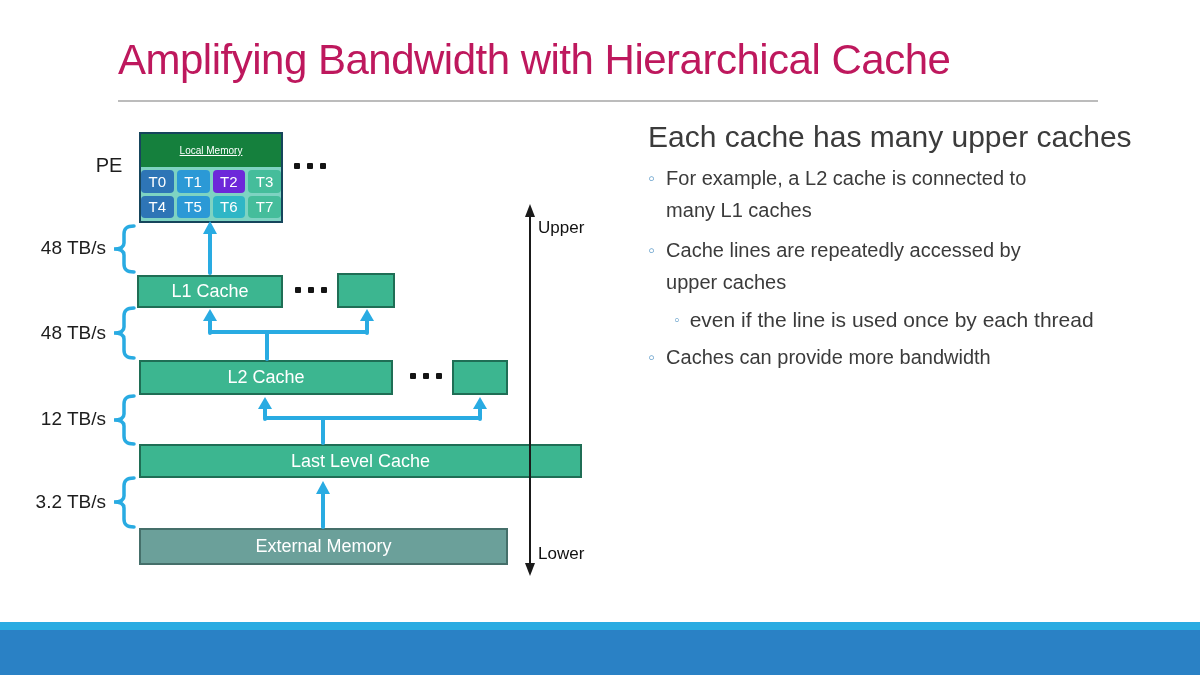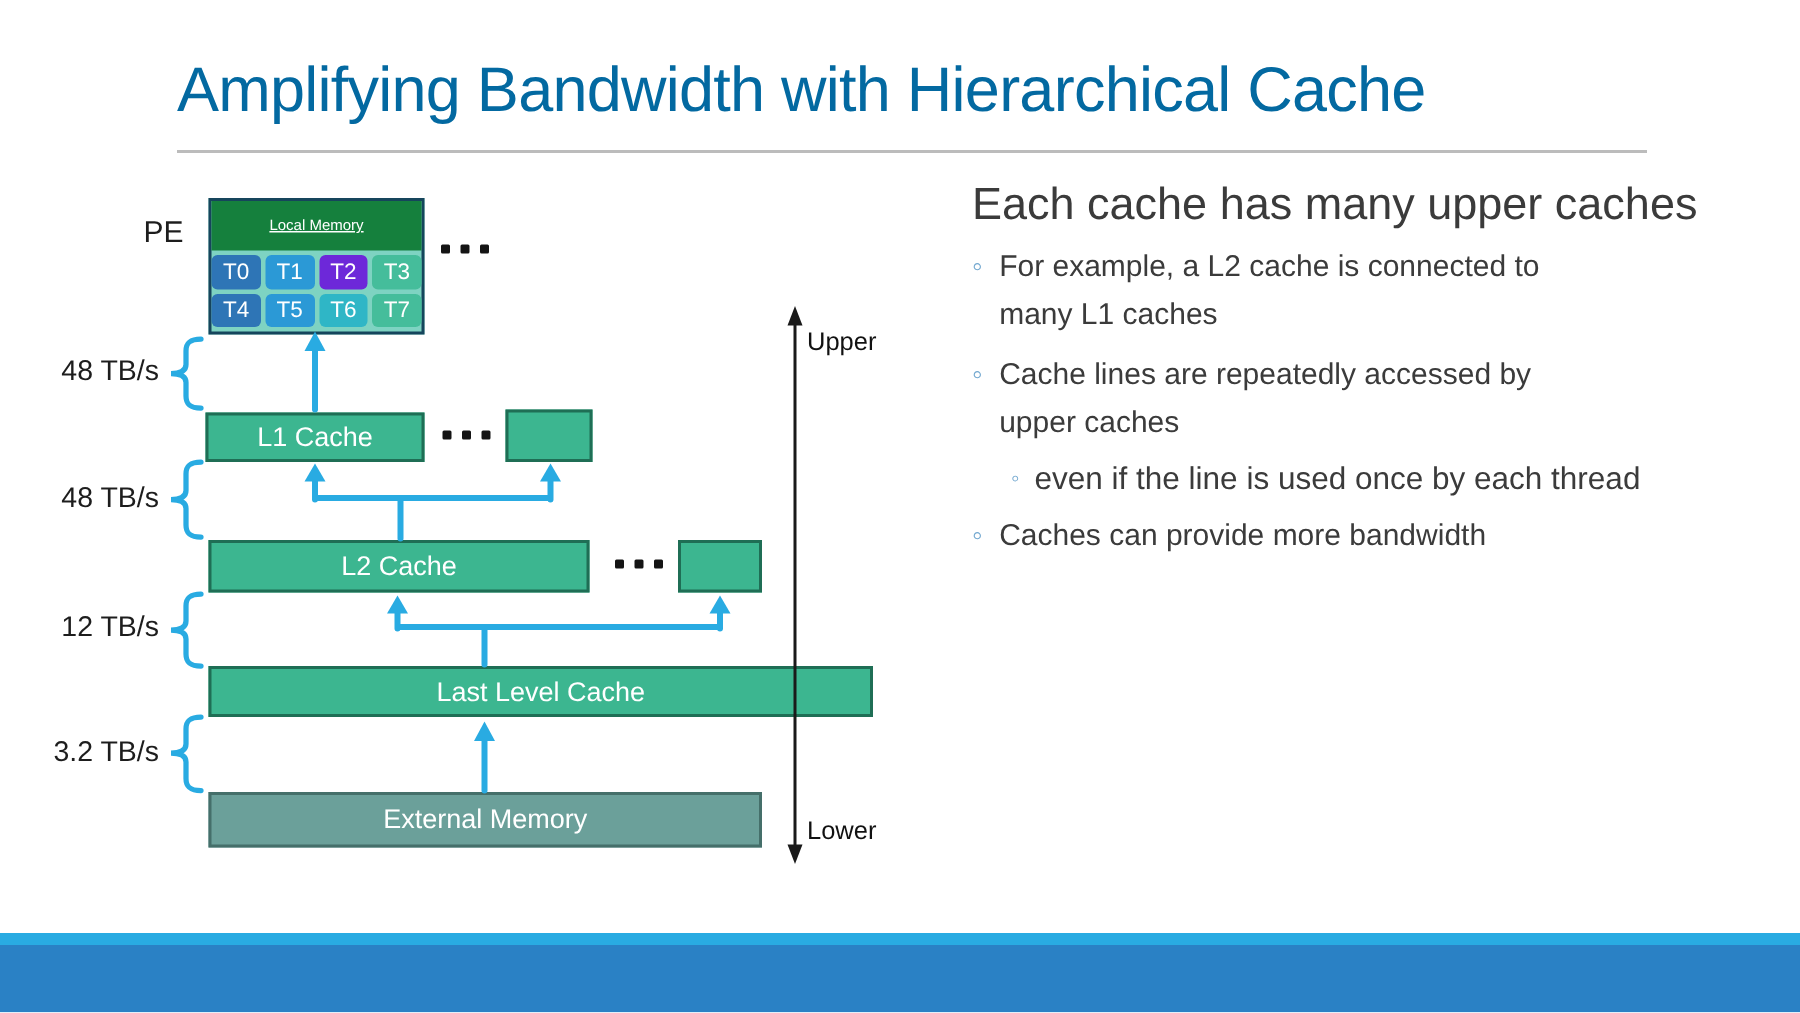--- a/index.html
+++ b/index.html
@@ -1,32 +1,32 @@
 <!DOCTYPE html>
 <html><head>
 <meta charset="utf-8">
 <style>
   html,body{margin:0;padding:0;background:#ffffff;}
   #slide{
     position:relative;width:1200px;height:675px;background:#ffffff;overflow:hidden;
     font-family:"Liberation Sans", sans-serif;color:#3b3b3b;
   }
   
-  .title{position:absolute;left:118px;top:36px;font-size:42px;font-weight:300;color:#0369a1;letter-spacing:-0.5px;white-space:nowrap;}
+  .title{position:absolute;left:118px;top:36px;font-size:42px;font-weight:300;color:#be185d;letter-spacing:-0.5px;white-space:nowrap;}
   .title-rule{position:absolute;left:118px;top:100px;width:980px;height:2px;background:#bcbcbc;}
   
   .gbox{position:absolute;background:#3cb690;border:2px solid #1f6e55;box-sizing:border-box;
         display:flex;align-items:center;justify-content:center;color:#ffffff;font-size:18px;}
   .extbox{background:#6ba09a;border-color:#456f6a;}
   .pe-block{position:absolute;left:139px;top:132px;width:144px;height:91px;border:2px solid #16455c;box-sizing:border-box;background:#7ed3c2;display:flex;flex-direction:column;}
   .pe-header{height:33px;background:#15803d;display:flex;align-items:center;justify-content:center;color:#fff;font-size:10px;flex:0 0 auto;text-decoration:underline;}
   .pe-tiles{flex:1;display:grid;grid-template-columns:repeat(4,1fr);grid-template-rows:repeat(2,1fr);gap:3px;padding:3px 0;}
   .tile{border-radius:4px;display:flex;align-items:center;justify-content:center;color:#fff;font-size:15px;}
   
-  .pe-label{position:absolute;left:88px;top:144px;width:42px;text-align:center;font-size:20px;color:#1d1d1d;}
+  .pe-label{position:absolute;left:88px;top:154px;width:42px;text-align:center;font-size:20px;color:#1d1d1d;}
   .bw-label{position:absolute;left:14px;width:92px;text-align:right;font-size:19px;color:#1d1d1d;white-space:nowrap;}
   .axis-label{position:absolute;font-size:17px;color:#111111;white-space:nowrap;}
   
   .dots{position:absolute;display:flex;gap:7px;}
   .dots i{width:6px;height:6px;background:#141414;border-radius:1px;display:block;}
   
   .overlay{position:absolute;left:0;top:0;width:1200px;height:675px;pointer-events:none;}
   
   .panel{position:absolute;left:648px;top:120px;width:540px;height:330px;}
   .panel-heading{position:absolute;left:0;top:0;font-size:30px;color:#3b3b3b;white-space:nowrap;}

